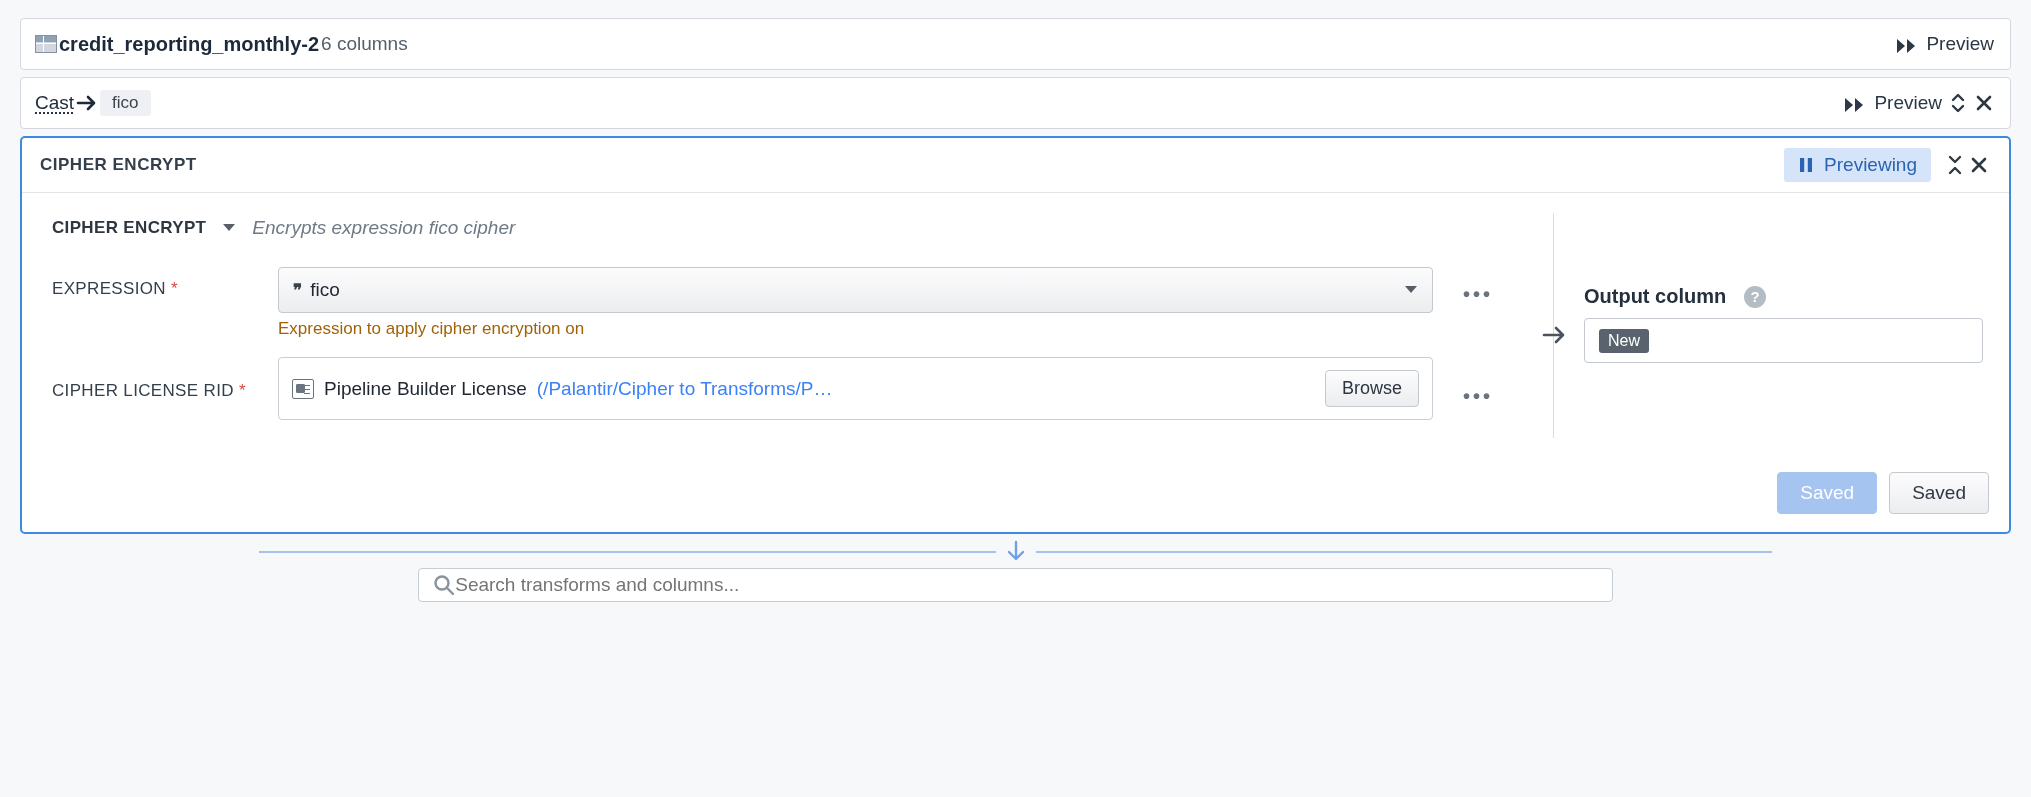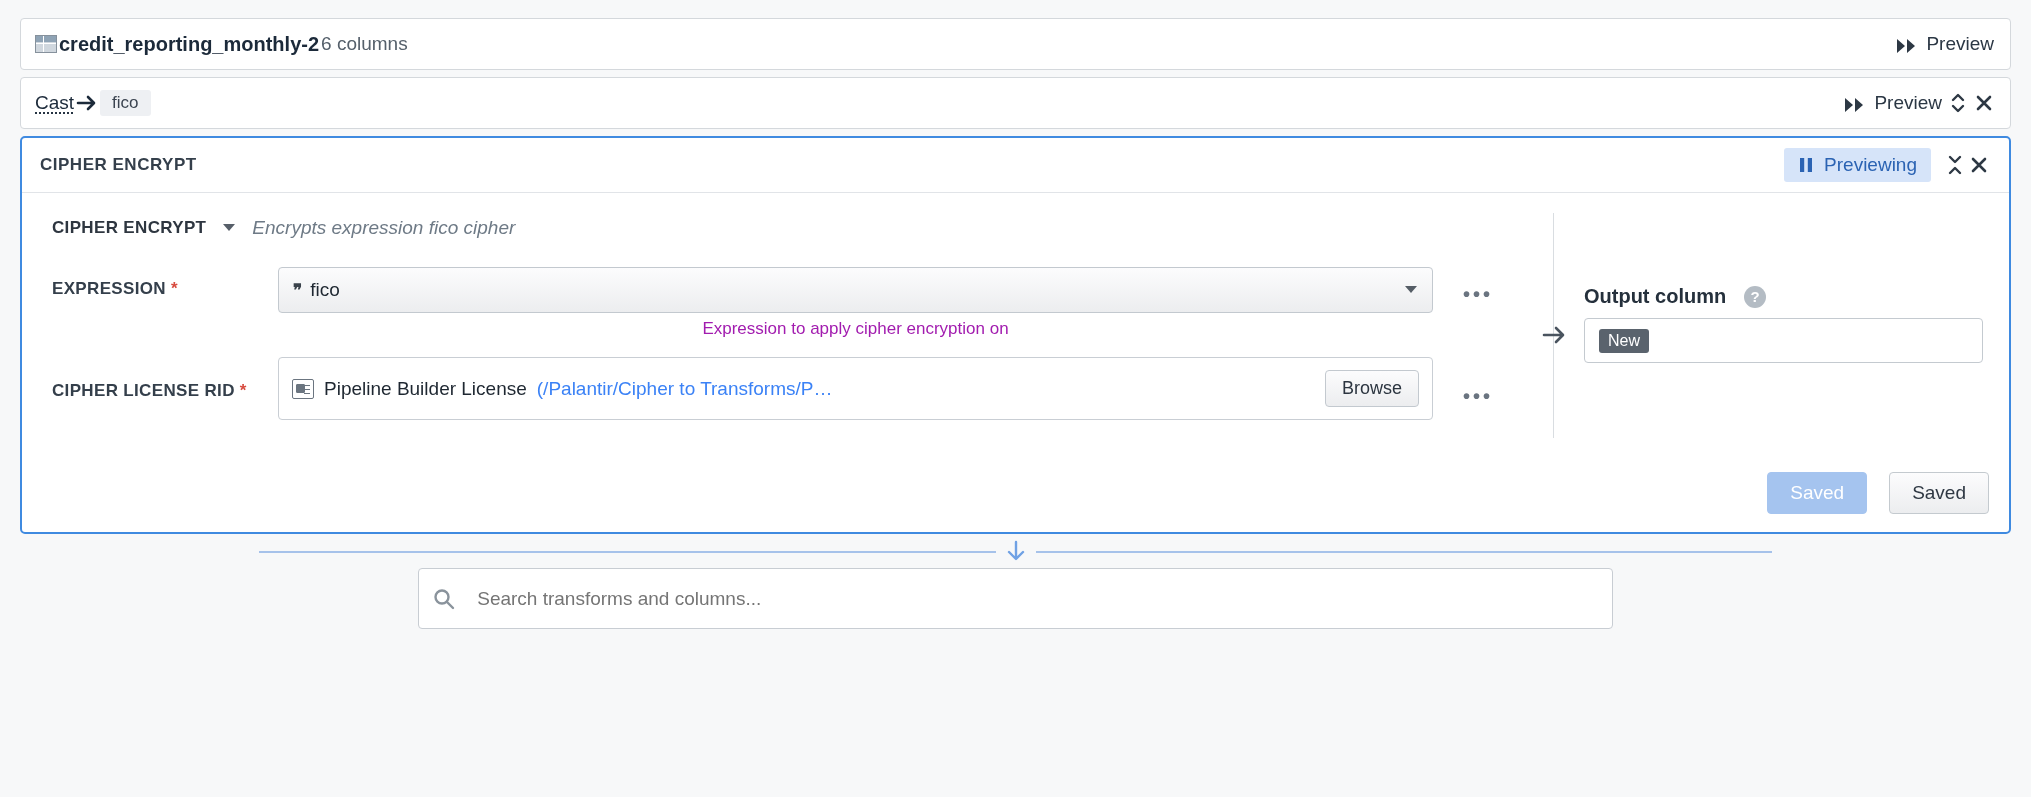--- a/index.html
+++ b/index.html
@@ -102,21 +102,21 @@
   }
 
   .fn-row { display:flex; align-items:center; gap:16px; margin-bottom:28px; padding-top:4px;}
   .fn-name { font-weight:700; font-size:17px; color:#2e3640; letter-spacing:.02em; }
   .fn-desc { font-style:italic; color:#6e7a86; font-size:19px; }
   .chev-down { color:#575f69; }
 
   .param-row { display:flex; align-items:flex-start; gap:12px; margin-bottom:18px; }
   .param-label {
     width:214px; padding-top:12px;
-    font-weight:700; color:#343f4b; font-size:17px;
+    font-weight:400; color:#343f4b; font-size:17px;
     letter-spacing:.02em;
   }
   .req { color:#d74b3f; }
 
   .param-field { flex:1; }
 
   .dropdown {
     border:1px solid #c3c9cf;
     background:linear-gradient(#fcfcfd,#ecedef);
     border-radius:4px;
@@ -126,21 +126,21 @@
     gap:10px;
     cursor:pointer;
   }
   .dropdown .dd-caret { margin-left:auto; color:#555d66; }
   .quote-icon {
     font-weight:900; color:#3a424b; font-size:17px;
     letter-spacing:-2px;
   }
   .dd-text { font-size:19px; color:#1e2731; }
 
-  .helper { color:#a21caf; font-size:17px; margin-top:6px;text-align:center;}
+  .helper { color:#a16207; font-size:17px; margin-top:6px;}
 
   .license-box {
     border:1px solid #c9ced4;
     border-radius:4px;
     padding:12px 13px;
     display:flex; align-items:center; gap:10px;
   }
   .file-icon {
     width:22px; height:20px;
     border:1.5px solid #6b7580;
@@ -196,21 +196,21 @@
     border:none; outline:none; font-size:19px; flex:1;
     color:#1e2731; background:transparent;
   }
   .new-badge {
     background:#5a636d; color:#fff;
     border-radius:3px; padding:3px 9px; font-size:16px;
   }
 
   .panel-footer {
     display:flex; justify-content:flex-end;
-    gap:22px;
+    gap:12px;
     padding:14px 20px 18px;
   }
   .btn {
     border-radius:4px; padding:9px 22px; font-size:19px;
     cursor:pointer;
   }
   .btn-back {
     background:linear-gradient(#fcfcfd,#ecedef);
     border:1px solid #c4cacf; color:#2f3843;
   }
@@ -228,23 +228,23 @@
   .connector-line {
     height:2px; background:#a6c2ea;
     flex:1; max-width:37%;
   }
   .connector-arrow { color:#6fa1e4; margin:0 10px; }
 
   .search-box {
     width:60%; margin:0 auto;
     border:1px solid #c8cdd3; border-radius:4px;
     background:#fff;
-    height:61px;
+    height:34px;
     display:flex; align-items:center;
-    padding:0 14px; gap:22px;
+    padding:0 14px; gap:0;
   }
   .search-box input{
     border:none; outline:none; font-size:19px;
     color:#68727d; flex:1; background:transparent;
   }
   .search-icon { color:#8a939c; }
 
   svg { display:block; }
 </style>
 </head>

